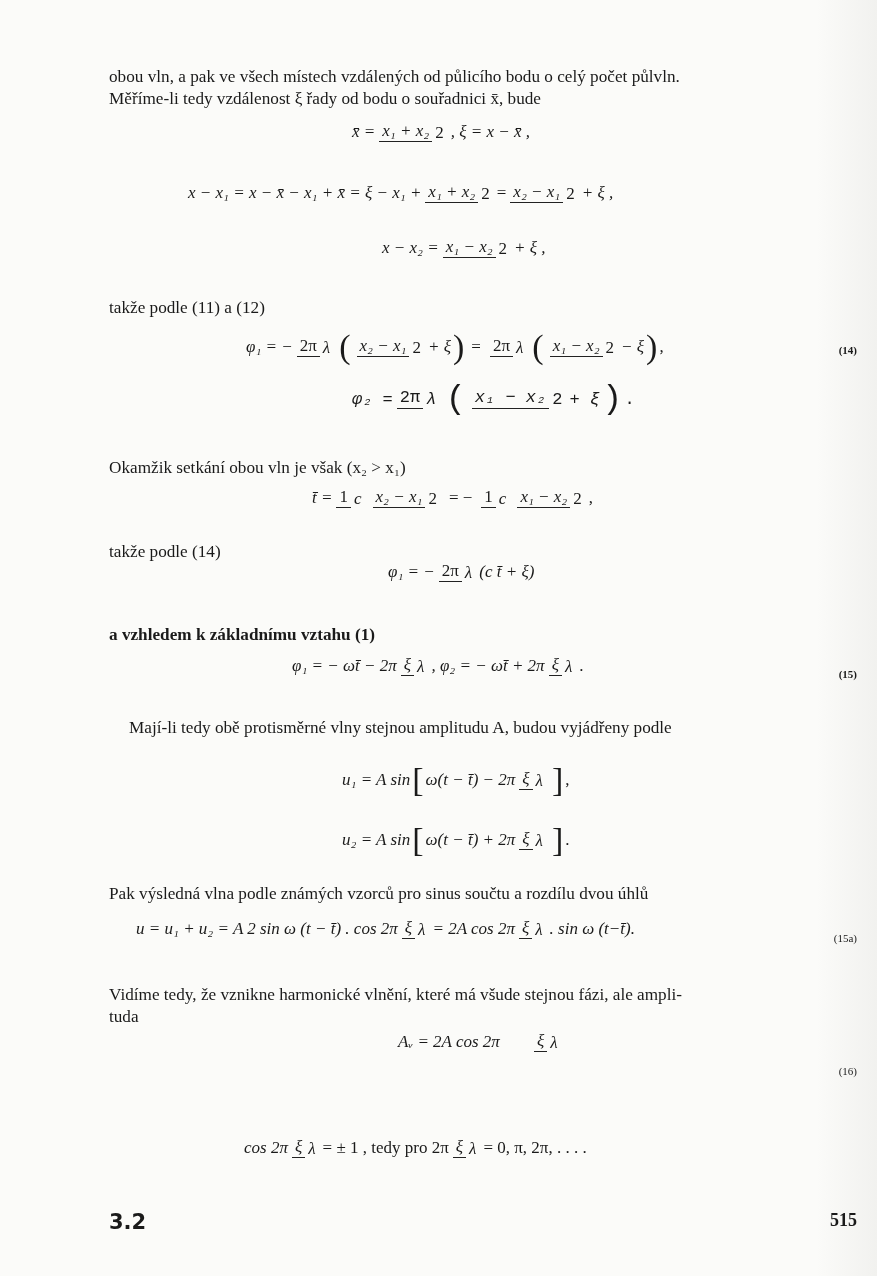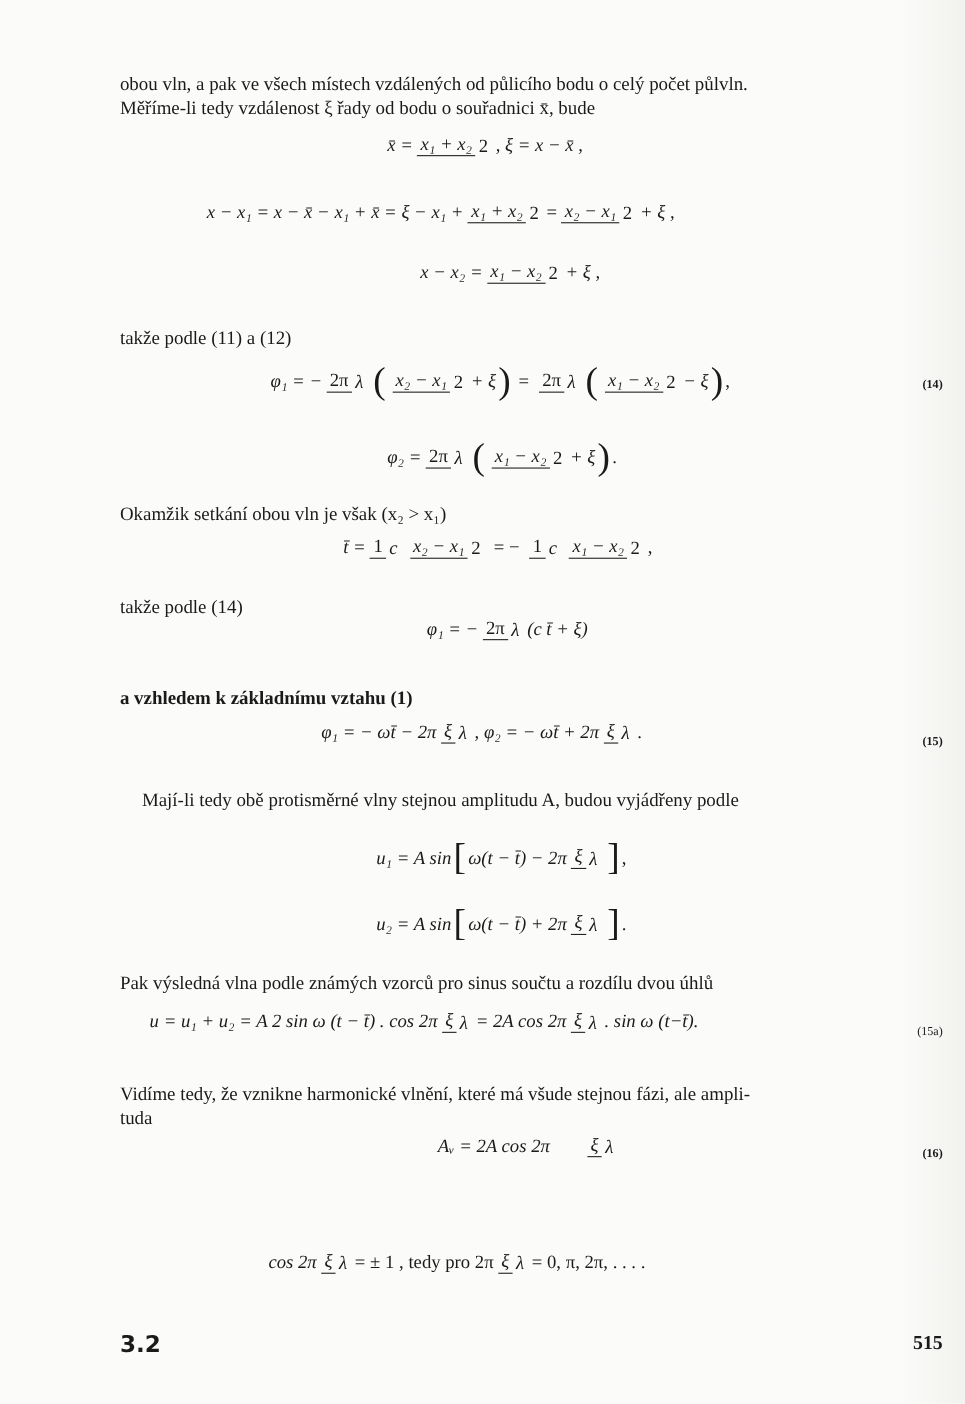--- a/index.html
+++ b/index.html
@@ -100,21 +100,21 @@
     <span class="frac">
         <span class="num it">x₁ − x₂</span>
         <span class="den">2</span>
       </span>
     <span class="it">− ξ</span>
     <span class="big">)</span>
     <span>,</span>
   </div>
   <div class="eqno" style="top:344px;">(14)</div>
 
-  <div class="eq" style="left:352px; top:399px;">
+  <div class="eq" style="left:352px; top:382px;font-family:Liberation Mono, monospace;">
     <span class="it">φ₂ =</span>
     <span class="frac">
         <span class="num">2π</span>
         <span class="den it">λ</span>
       </span>
     <span class="big">(</span>
     <span class="frac">
         <span class="num it">x₁ − x₂</span>
         <span class="den">2</span>
       </span>
@@ -233,21 +233,21 @@
     <div>tuda</div>
   </div>
 
   <div class="eq" style="left:398px; top:1032px;gap:30px;">
     <span class="it">Aᵥ = 2A cos 2π</span>
     <span class="frac">
         <span class="num it">ξ</span>
         <span class="den it">λ</span>
       </span>
   </div>
-  <div class="eqno plain" style="top:1043px;font-weight:bold;">(16)</div>
+  <div class="eqno plain" style="top:1065px;">(16)</div>
 
 
   <div class="eq" style="left:244px; top:1138px;">
     <span class="it">cos 2π</span>
     <span class="frac">
         <span class="num it">ξ</span>
         <span class="den it">λ</span>
       </span>
     <span>= ± 1 ,   tedy  pro  2π</span>
     <span class="frac">

